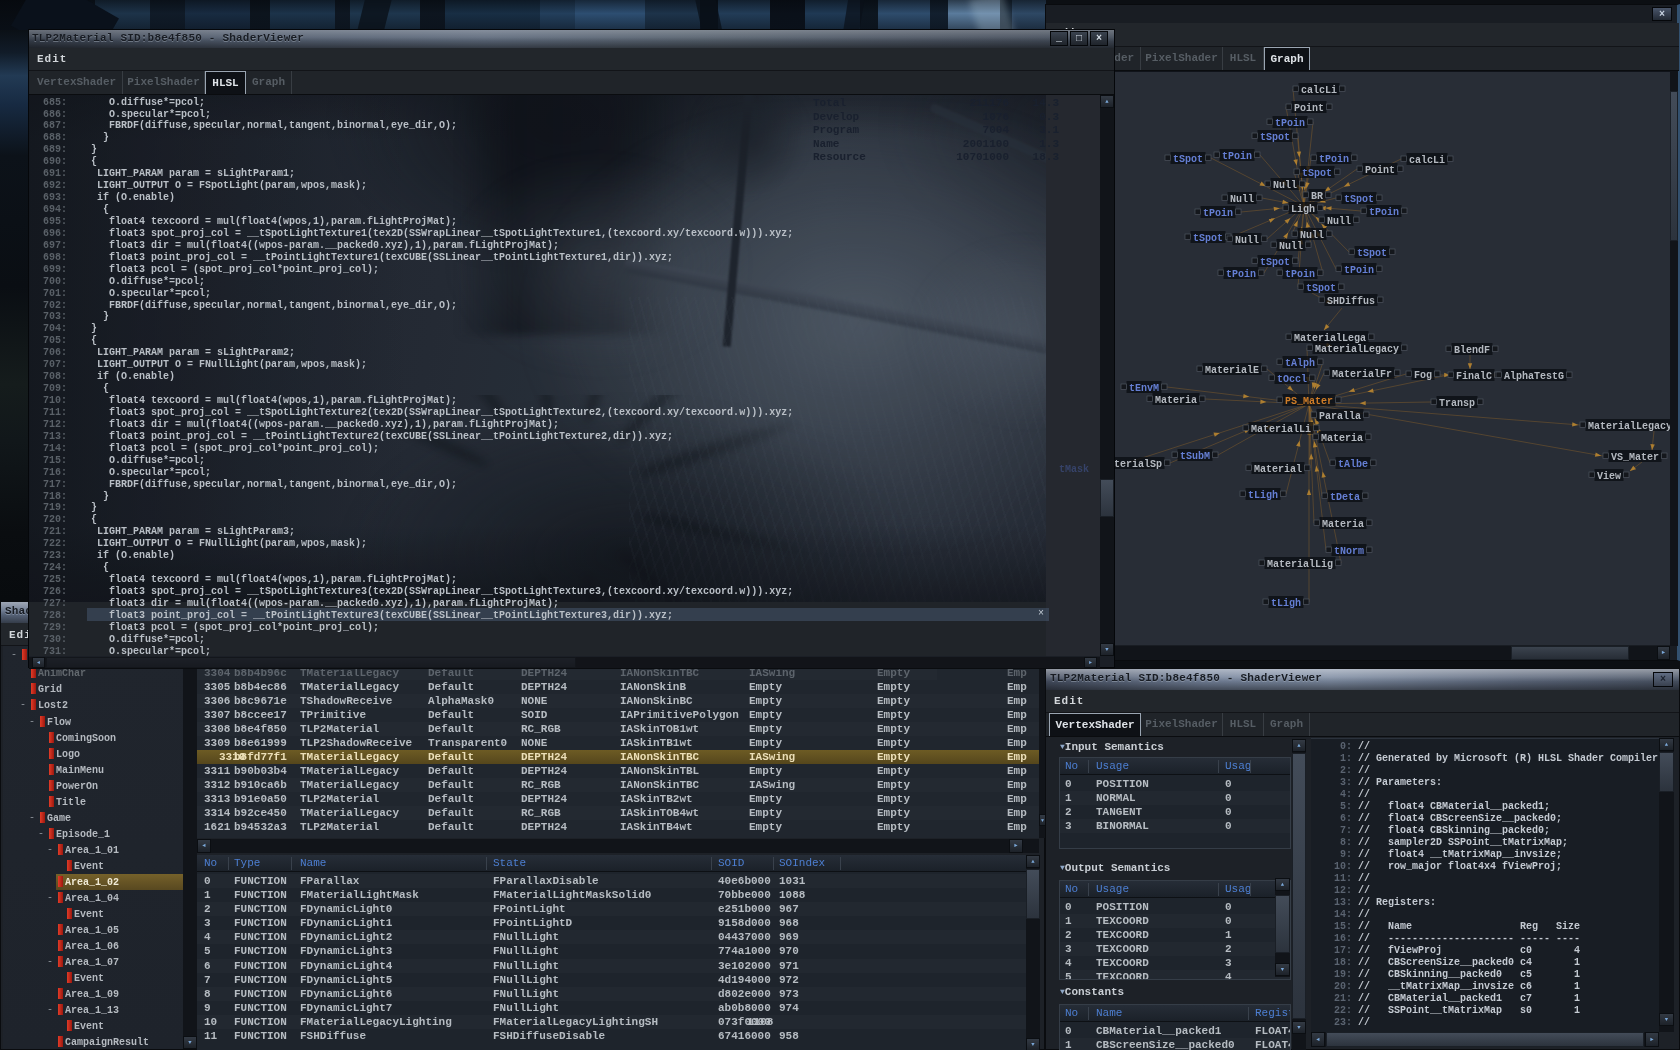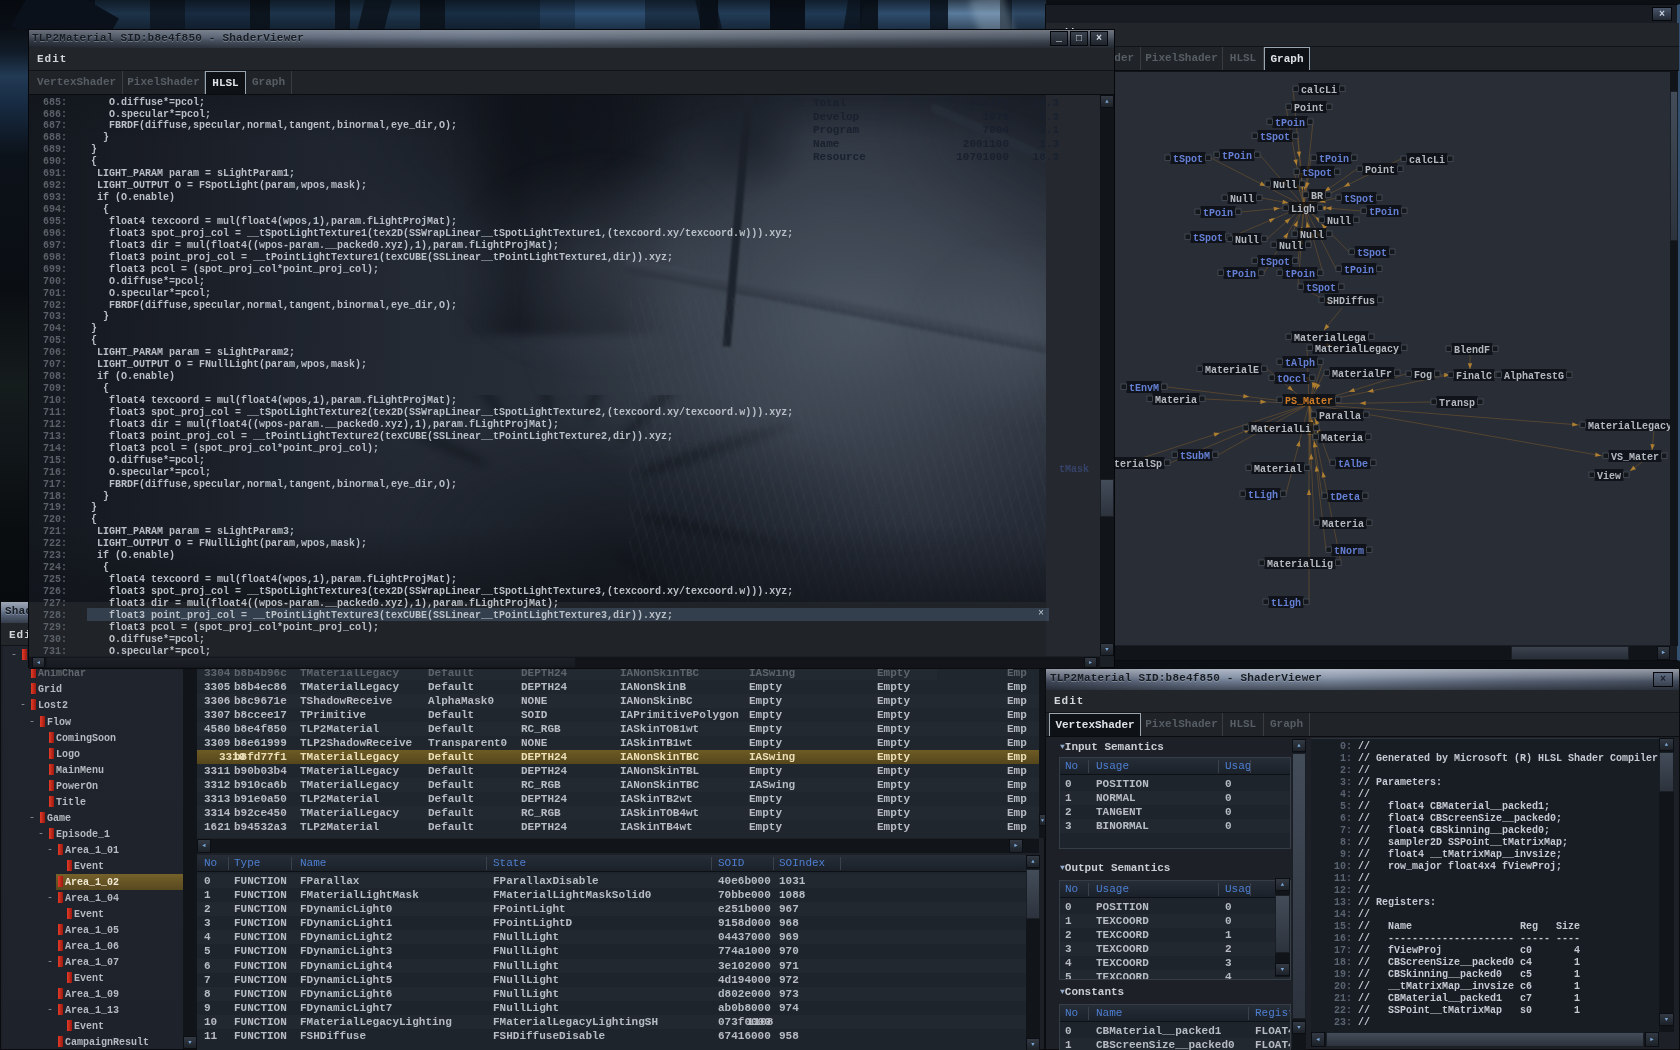--- a/index.html
+++ b/index.html
@@ -553,21 +553,21 @@
 <span class="abs" style="left:37px;white-space:pre">b8ccee17</span>
 <span class="abs" style="left:103px;white-space:pre">TPrimitive</span>
 <span class="abs" style="left:231px;white-space:pre">Default</span>
 <span class="abs" style="left:324px;white-space:pre">SOID</span>
 <span class="abs" style="left:423px;white-space:pre">IAPrimitivePolygon</span>
 <span class="abs" style="left:552px;white-space:pre">Empty</span>
 <span class="abs" style="left:680px;white-space:pre">Empty</span>
 <span class="abs" style="left:810px;white-space:pre">Emp</span>
 </div>
 <div class="abs" style="left:0;top:76px;width:842px;height:14px;background:rgba(255,255,255,.015);font-size:11px;line-height:14px;font-weight:bold;color:#b6bcc2">
-<span class="abs" style="left:7px;white-space:pre">4580</span>
+<span class="abs" style="left:7px;white-space:pre">3308</span>
 <span class="abs" style="left:37px;white-space:pre">b8e4f850</span>
 <span class="abs" style="left:103px;white-space:pre">TLP2Material</span>
 <span class="abs" style="left:231px;white-space:pre">Default</span>
 <span class="abs" style="left:324px;white-space:pre">RC_RGB</span>
 <span class="abs" style="left:423px;white-space:pre">IASkinTOB1wt</span>
 <span class="abs" style="left:552px;white-space:pre">Empty</span>
 <span class="abs" style="left:680px;white-space:pre">Empty</span>
 <span class="abs" style="left:810px;white-space:pre">Emp</span>
 </div>
 <div class="abs" style="left:0;top:90px;width:842px;height:14px;font-size:11px;line-height:14px;font-weight:bold;color:#b6bcc2">

